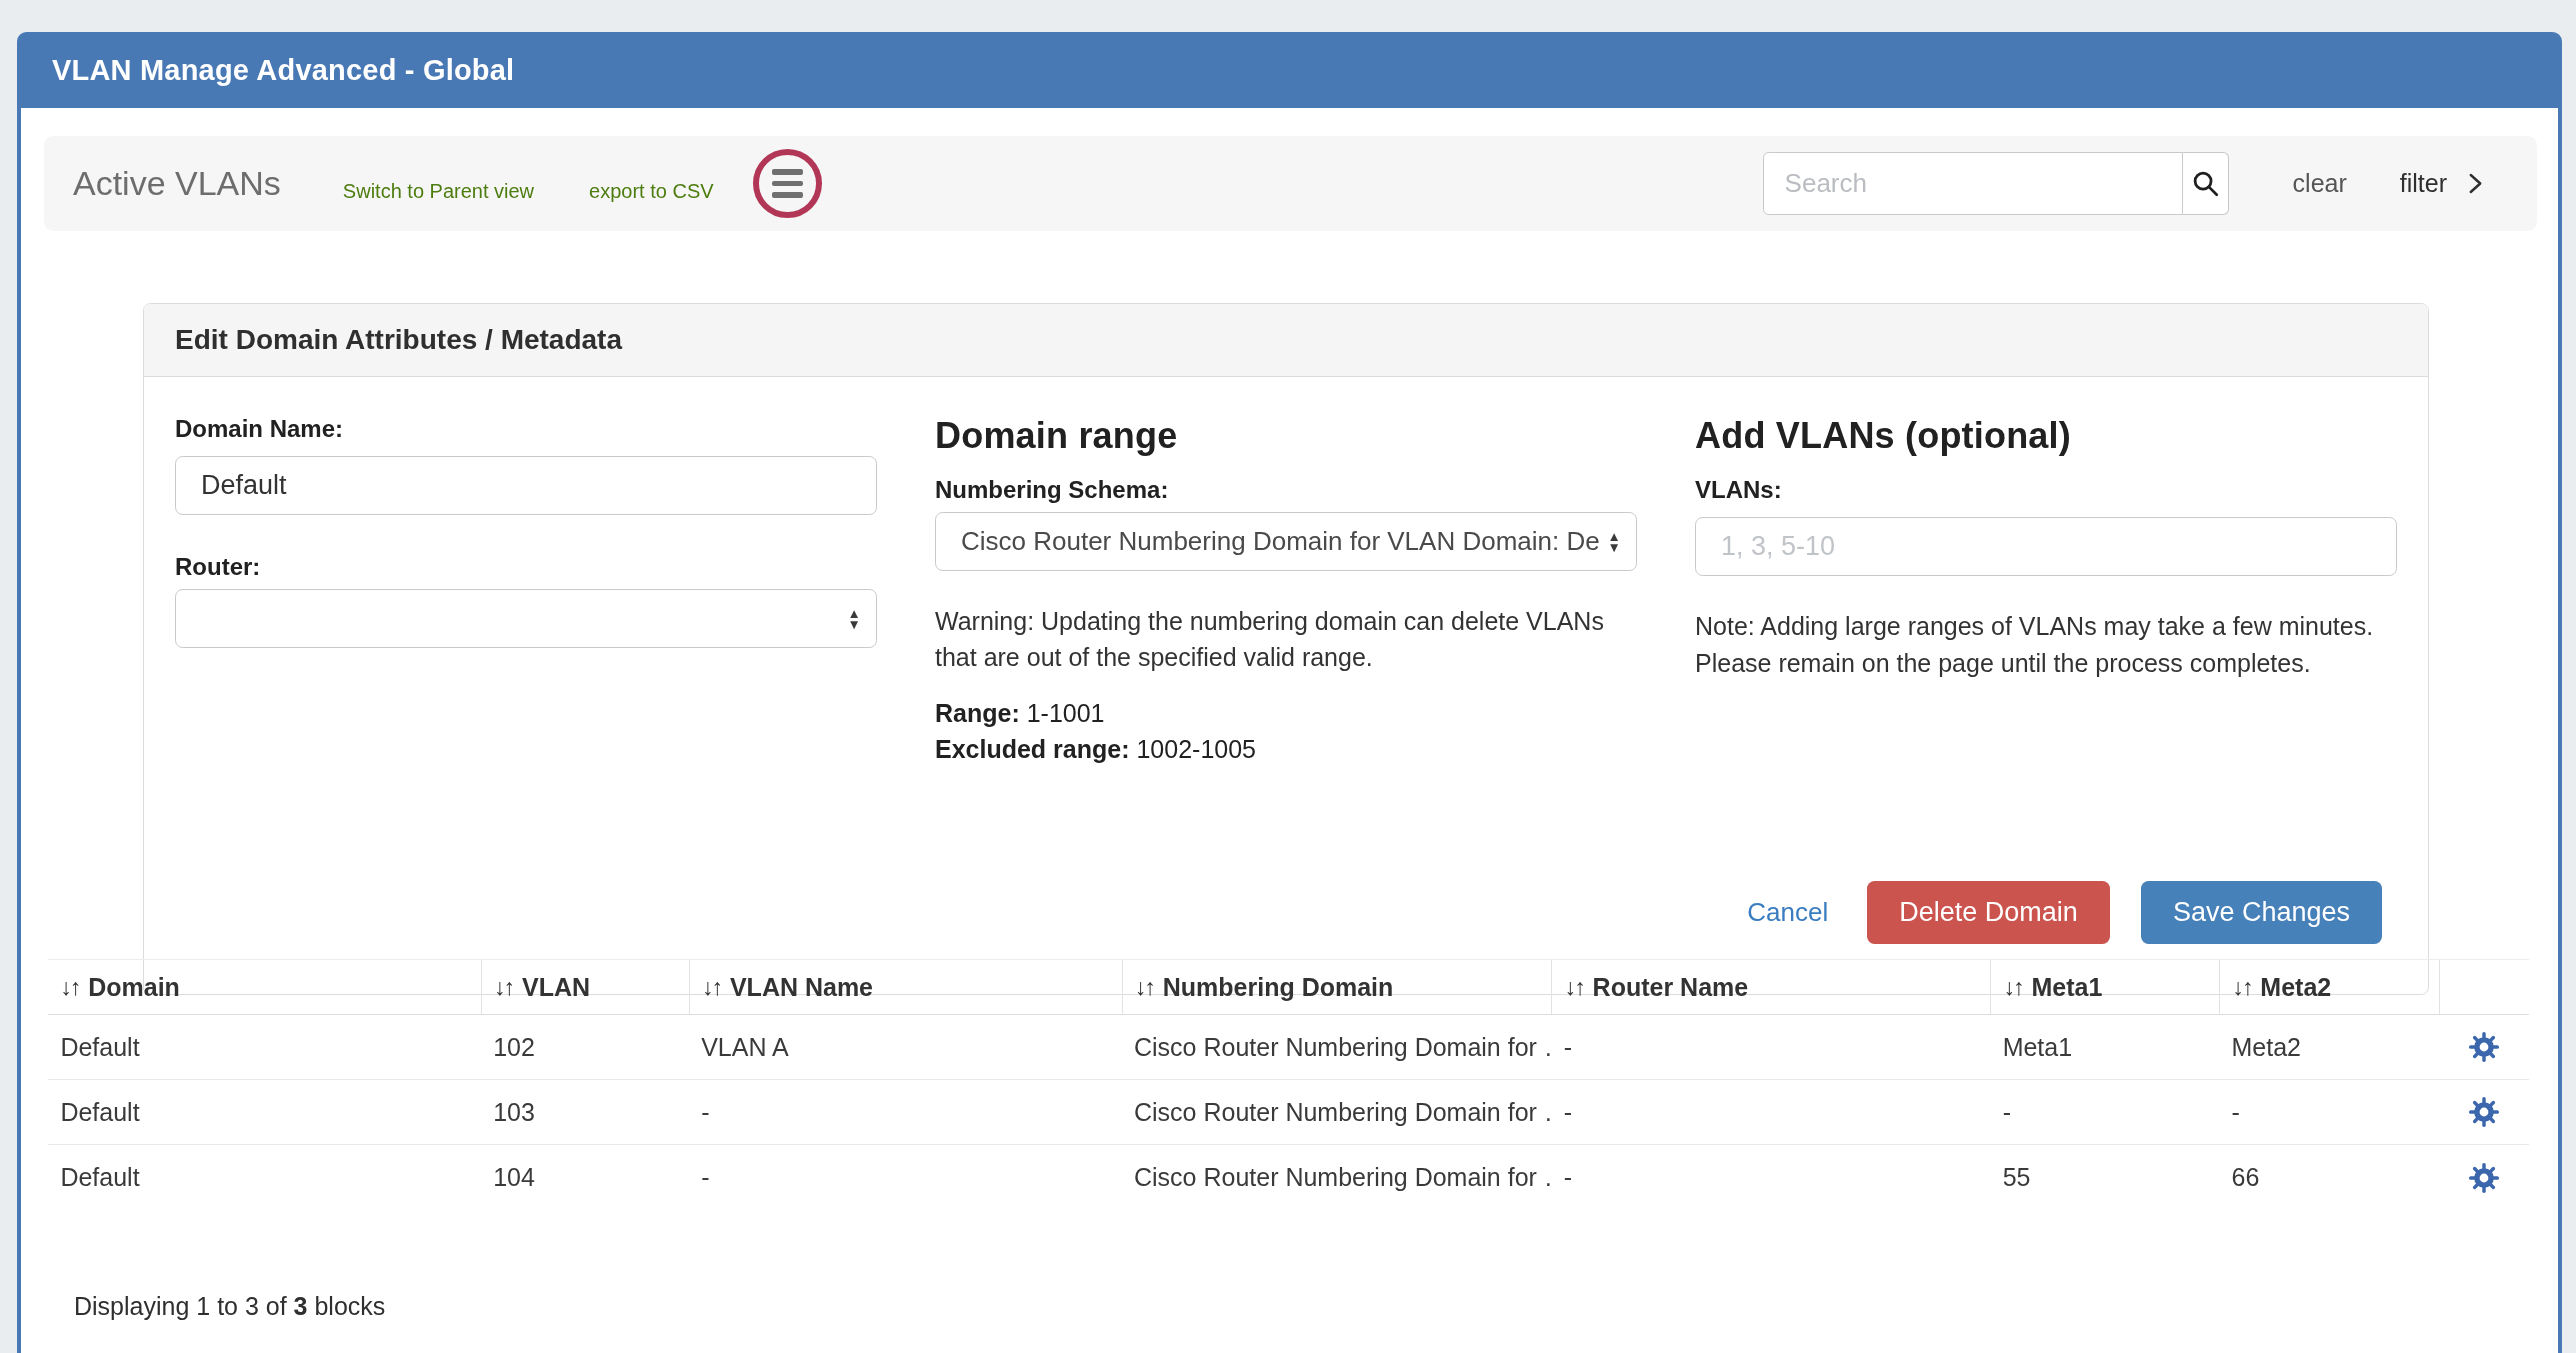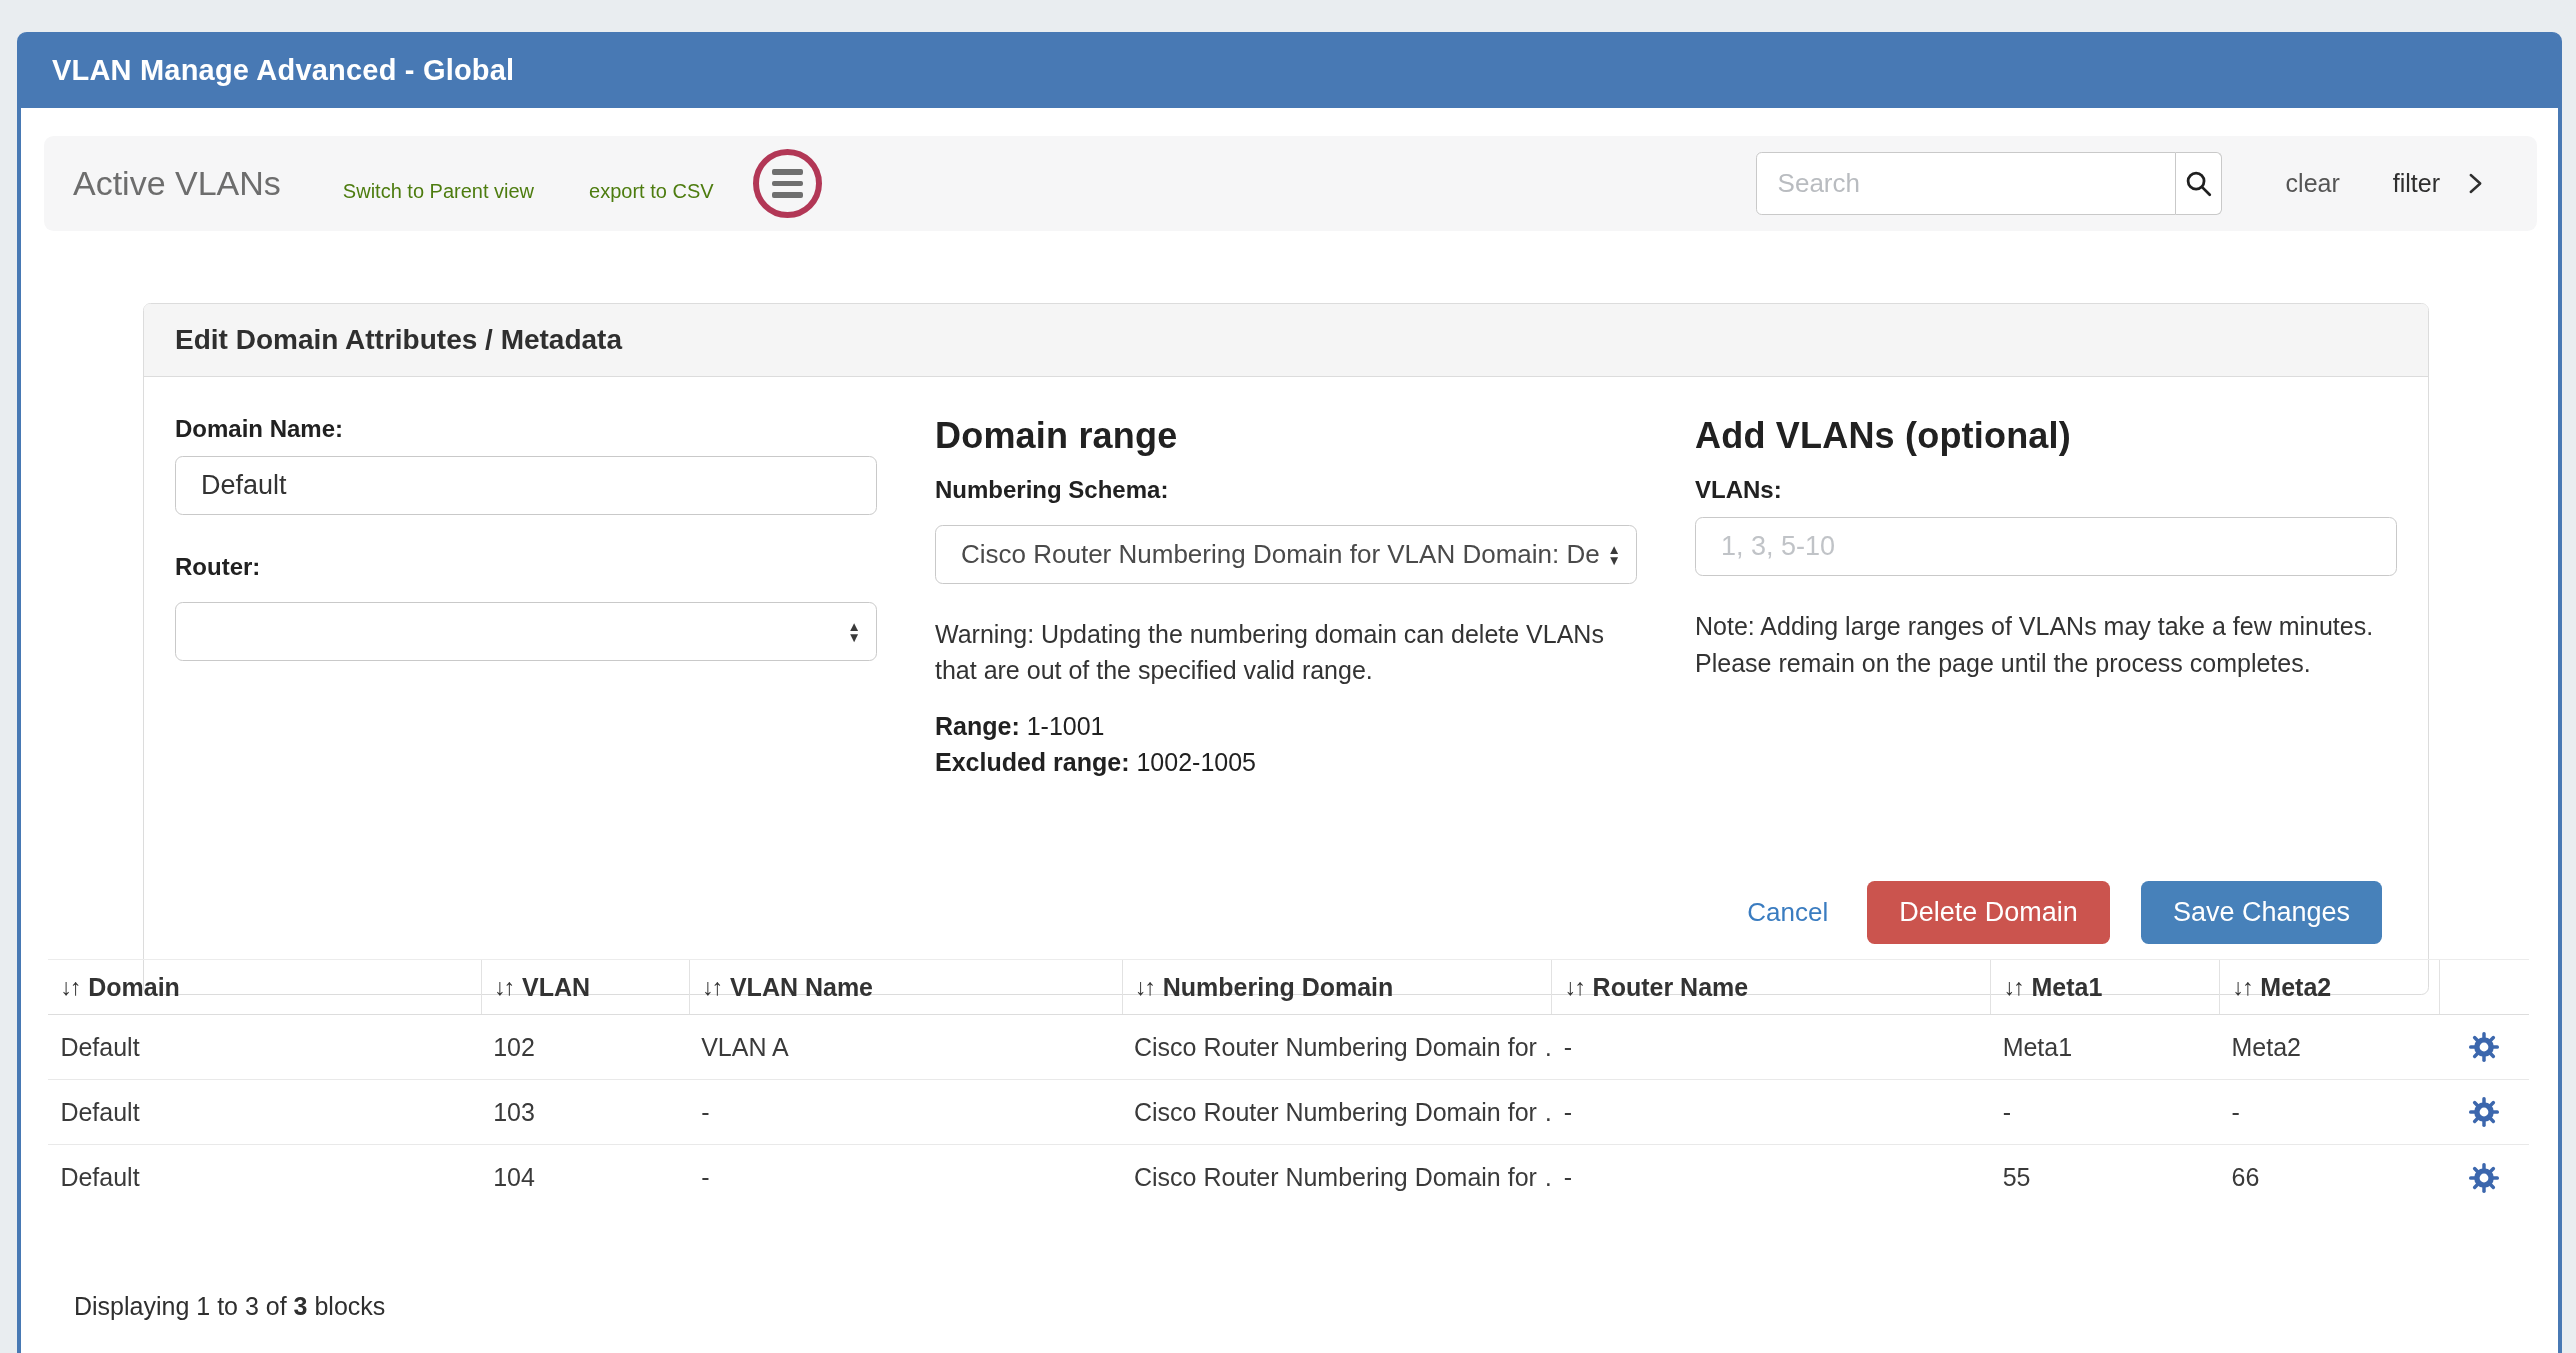--- a/index.html
+++ b/index.html
@@ -57,21 +57,21 @@
     font-family:"Liberation Sans", sans-serif; background:#fff;
   }
   .search-input::placeholder { color:#b9bcc0; }
   .search-btn {
     width:46px; height:63px; background:#ffffff;
     border:1.9px solid #c9c9c9; border-left:none;
     border-radius:0 5.7px 5.7px 0;
     display:flex; align-items:center; justify-content:center; cursor:pointer;
   }
   .link-clear { margin-left:64px; font-size:25px; color:#555; cursor:pointer; }
-  .filter-link { margin-left:53px; display:flex; align-items:center; gap:27px; cursor:pointer; }
+  .filter-link { margin-left:53px; display:flex; align-items:center; gap:20px; cursor:pointer; }
   .filter-text { font-size:25px; color:#2f2f2f; }
 
   
   .panel {
     position:absolute; left:122px; top:271px;
     width:2286px; height:692px;
     border:1.9px solid #dcdcdc; border-radius:7.6px;
     background:#ffffff;
   }
   .panel-header {
@@ -89,21 +89,21 @@
   .col-heading { font-size:36px; font-weight:bold; color:#212121; margin-top:19px; letter-spacing:0.2px; }
   .field-label { font-size:24px; font-weight:bold; color:#212121; margin-top:19px; }
   .text-input {
     margin-top:13.4px; width:702px; height:59px;
     border:1.9px solid #c9c9c9; border-radius:7.6px;
     font-size:27px; color:#333; padding:0 25px; outline:none;
     font-family:"Liberation Sans", sans-serif; background:#fff; display:block;
   }
   .text-input::placeholder { color:#c0c3c7; }
   .select-box {
-    margin-top:21px; width:702px; height:59px;
+    margin-top:8px; width:702px; height:59px;
     border:1.9px solid #c9c9c9; border-radius:7.6px;
     background:#ffffff; position:relative;
     display:flex; align-items:center;
     padding:0 25px; cursor:pointer;
     overflow:hidden; white-space:nowrap;
   }
   .select-text { font-size:26px; color:#4a4a4a; }
   .spinner {
     position:absolute; right:15.3px; top:50%; transform:translateY(-50%);
     display:flex; flex-direction:column; align-items:center;

